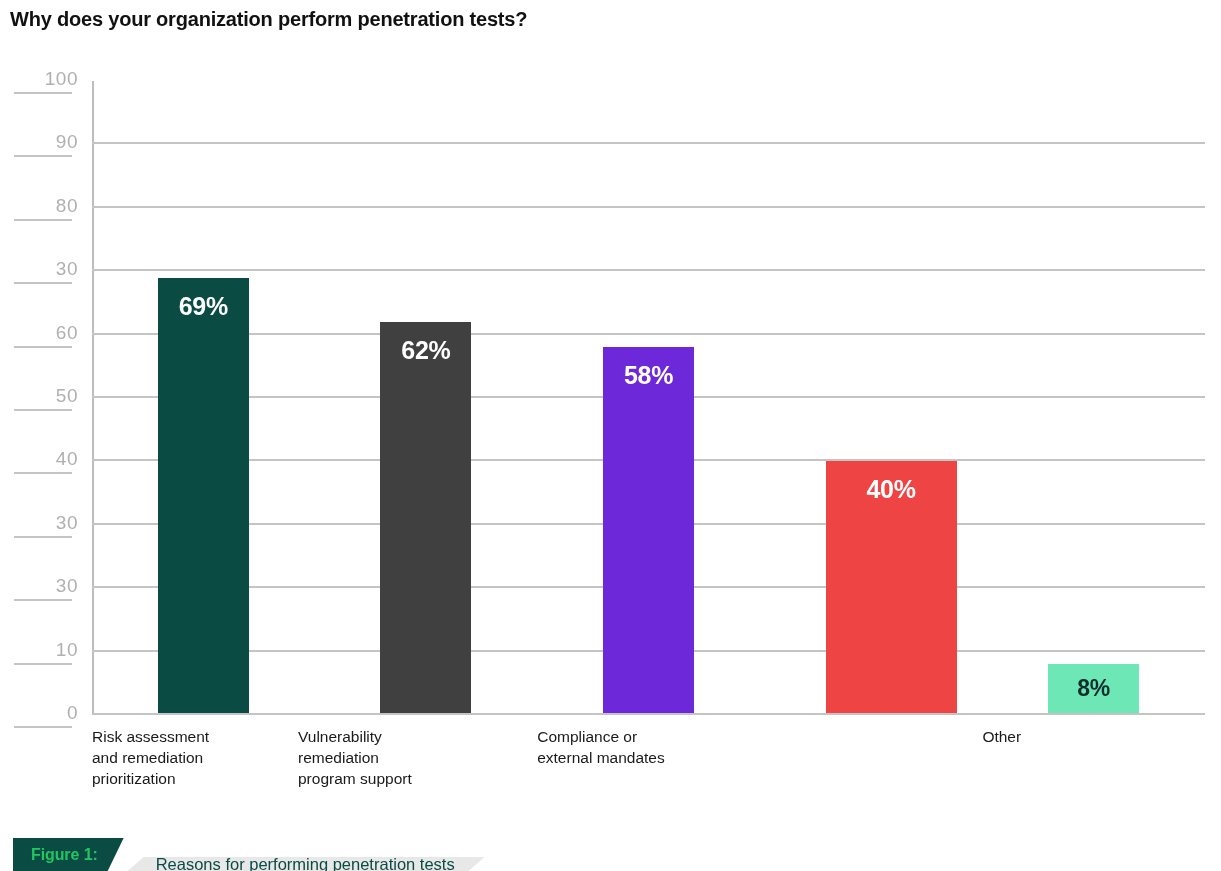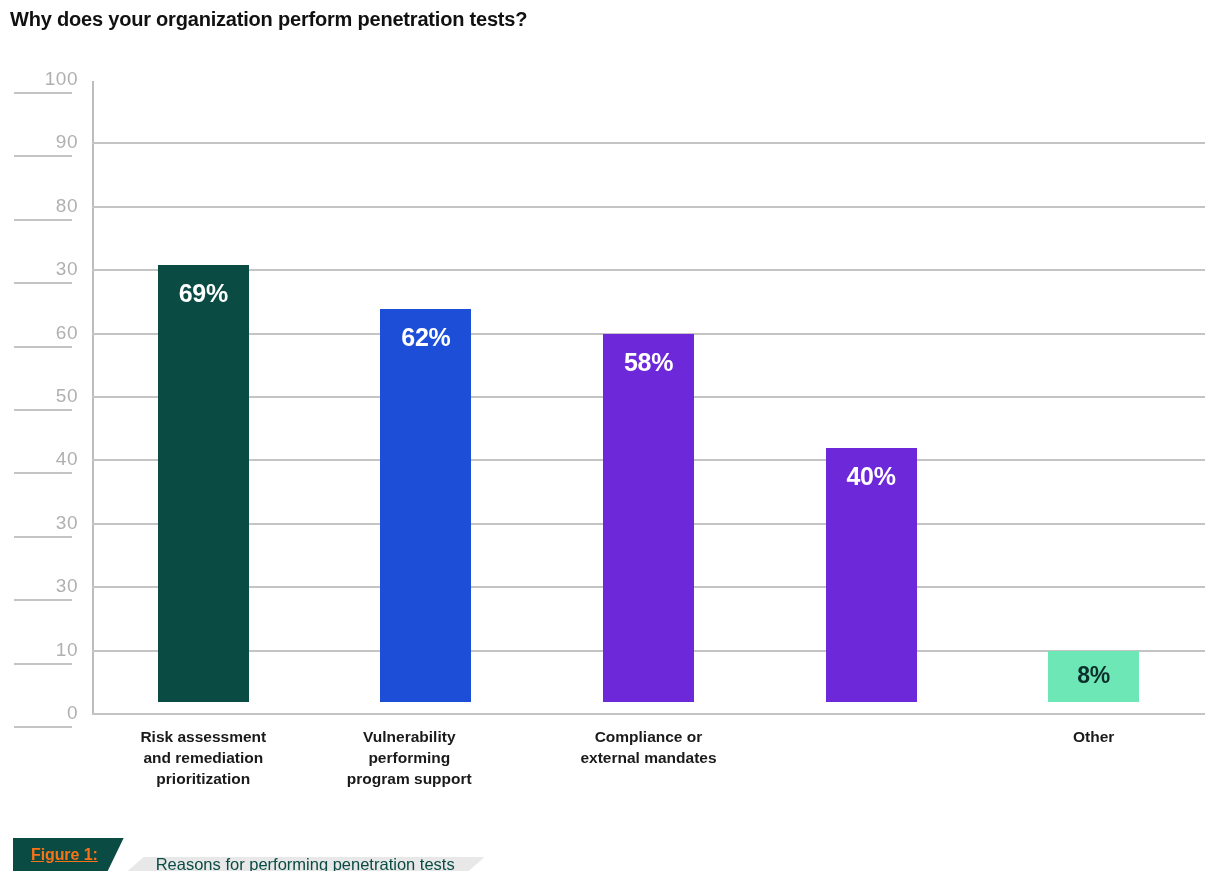--- a/index.html
+++ b/index.html
@@ -95,21 +95,21 @@
     bottom: 0px;
     width: 58px;
     height: 2px;
     background: #c4c4c4;
   }
 
   
   .bars-layer {
     position: absolute;
     left: 92px;
-    top: 68px;
+    top: 81px;
     width: 1113px;
     height: 634px;
     text-decoration: underline;
   }
   .bar {
     position: absolute;
     bottom: 0;
   }
   .bar .bar-value {
     position: absolute;
@@ -142,48 +142,46 @@
   .catlabels {
     position: absolute;
     left: 92px;
     top: 726px;
     width: 1113px;
     height: 90px;
   }
   .catlabel {
     position: absolute;
     top: 0;
-    text-align: center;
     font-size: 15.5px;
     line-height: 21px;
     color: #1a1a1a;
-    font-weight: bold;
+    font-weight: normal;
   }
 
   
   .caption {
     position: absolute;
     left: 13px;
     top: 838px;
     height: 33px;
     display: flex;
     align-items: stretch;
   }
   .caption-tag {
     position: relative;
     background: #0a4b44;
-    color: #f97316;
+    color: #22c55e;
     font-size: 16px;
     font-weight: bold;
     display: flex;
     align-items: center;
     padding: 0 26px 0 18px;
     clip-path: polygon(0 0, 100% 0, calc(100% - 16px) 100%, 0 100%);
     letter-spacing: -0.1px;
-    text-decoration: underline;
   }
   .caption-body {
     position: relative;
     background: #e8e8e8;
     color: #0a4b44;
     font-size: 16.5px;
     display: flex;
     align-items: center;
     padding: 0 30px 0 28px;
     margin-left: 4px;
@@ -260,45 +258,45 @@
         <div class="gridline" style="top: 506.2px;"></div>
         <div class="gridline" style="top: 569.6px;"></div>
         <div class="gridline" style="top: 633px;"></div>
       </div>
   </div>
 
   <div class="bars-layer" id="bars-layer">
       <div class="bar" style="left: 65.8px; width: 91px; height: 437.46px; background: rgb(10, 75, 68);">
         <div class="bar-value" style="color: rgb(255, 255, 255);">69%</div>
       </div>
-      <div class="bar" style="left: 288.4px; width: 91px; height: 393.08px; background: #1d4ed8;">
+      <div class="bar" style="left: 288.4px; width: 91px; height: 393.08px; background: #404040;">
         <div class="bar-value" style="color: rgb(255, 255, 255);">62%</div>
       </div>
       <div class="bar" style="left: 511px; width: 91px; height: 367.72px; background: #6d28d9;">
         <div class="bar-value" style="color: rgb(255, 255, 255);">58%</div>
       </div>
-      <div class="bar" style="left: 733.6px; width: 91px; height: 253.6px; background: #6d28d9;">
+      <div class="bar" style="left: 733.6px; width: 91px; height: 253.6px; background: #ef4444; padding-left: 40px;">
         <div class="bar-value" style="color: rgb(255, 255, 255);">40%</div>
       </div>
       <div class="bar light" style="left: 956.2px; width: 91px; height: 50.72px; background: rgb(110, 231, 183);">
         <div class="bar-value" style="color: rgb(12, 47, 44);">8%</div>
       </div>
     </div>
 
   <div class="baseline"></div>
 
   <div class="catlabels" id="catlabels">
       <div class="catlabel" style="left: 0px; width: 222.6px;">
         <div>Risk assessment</div>
         <div>and remediation</div>
         <div>prioritization</div>
       </div>
       <div class="catlabel" style="left: 206px; width: 222.6px;">
         <div>Vulnerability</div>
-        <div>performing</div>
+        <div>remediation</div>
         <div>program support</div>
       </div>
       <div class="catlabel" style="left: 445.2px; width: 222.6px;">
         <div>Compliance or</div>
         <div>external mandates</div>
       </div>
       <div class="catlabel" style="left: 890.4px; width: 222.6px;">
         <div>Other</div>
       </div>
     </div>

